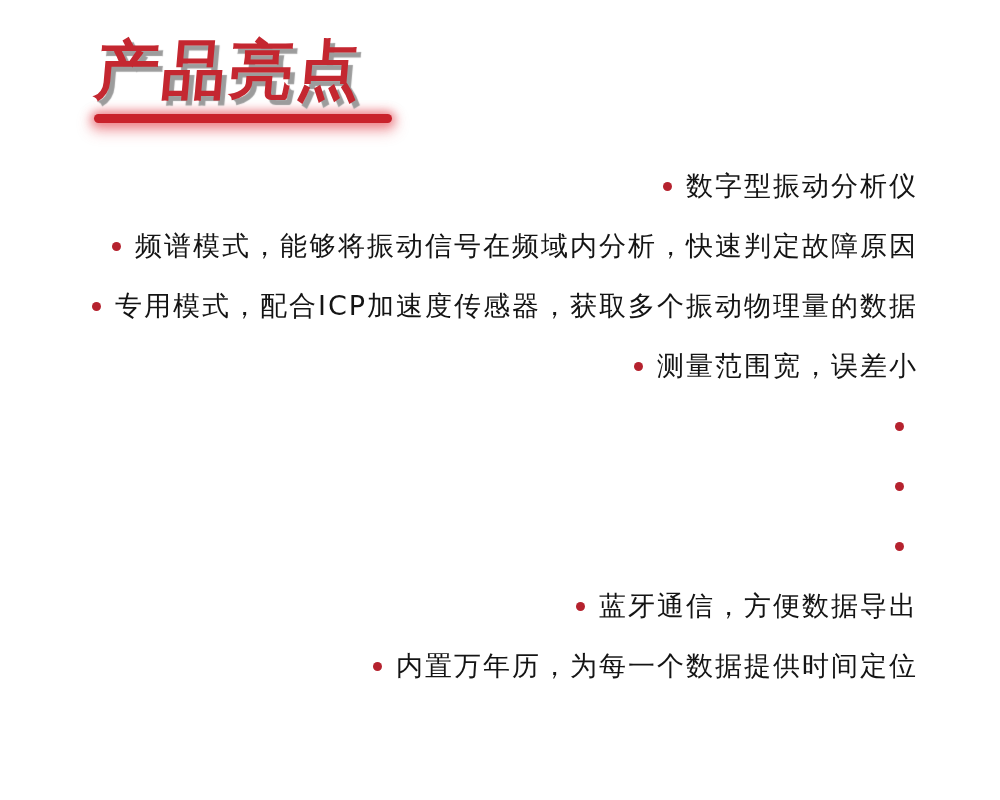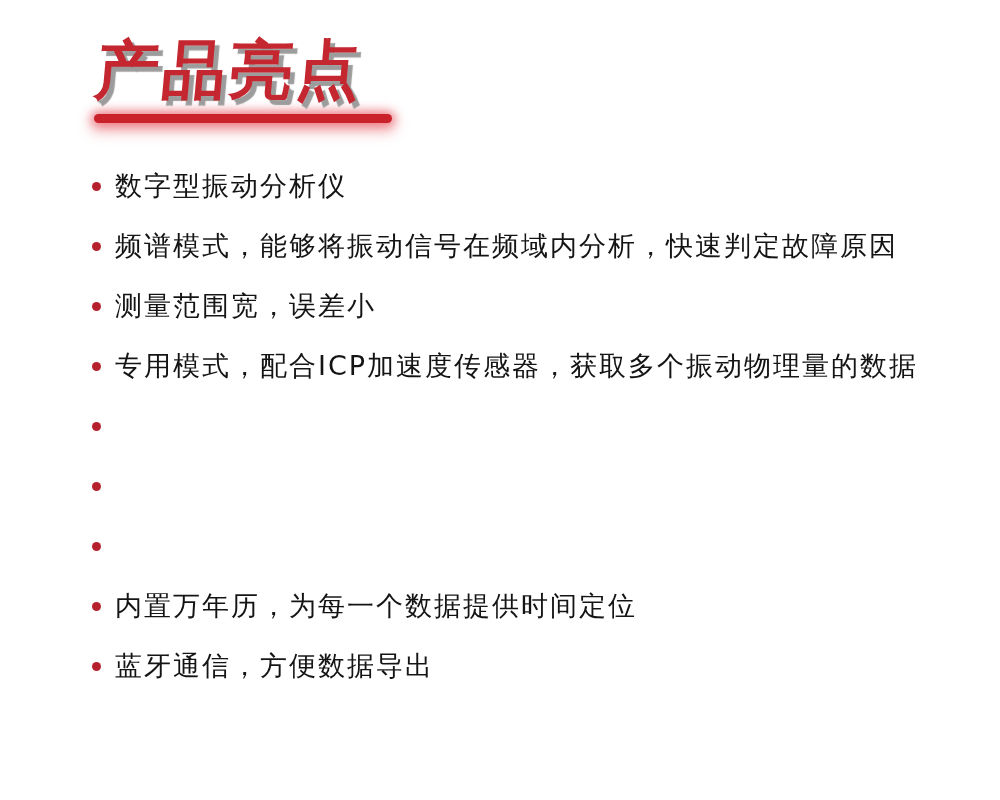--- a/index.html
+++ b/index.html
@@ -52,20 +52,21 @@
     left: 92px;
     top: 156px;
     margin: 0;
     padding: 0;
     list-style: none;
   }
   .hl-item {
     display: flex;
     align-items: center;
     height: 60px;
+    justify-content: flex-end;
   }
   .dot {
     flex: none;
     width: 9px;
     height: 9px;
     border-radius: 50%;
     background: var(--bullet-color, #b5222e);
     margin-right: 14px;
     margin-top: 1px;
   }
@@ -89,37 +90,37 @@
       <li class="hl-item">
         <span class="dot"></span>
         <span class="hl-text">数字型振动分析仪</span>
       </li>
       <li class="hl-item">
         <span class="dot"></span>
         <span class="hl-text">频谱模式，能够将振动信号在频域内分析，快速判定故障原因</span>
       </li>
       <li class="hl-item">
         <span class="dot"></span>
-        <span class="hl-text">测量范围宽，误差小</span>
+        <span class="hl-text">专用模式，配合ICP加速度传感器，获取多个振动物理量的数据</span>
       </li>
       <li class="hl-item">
         <span class="dot"></span>
-        <span class="hl-text">专用模式，配合ICP加速度传感器，获取多个振动物理量的数据</span>
+        <span class="hl-text">测量范围宽，误差小</span>
       </li>
       <li class="hl-item">
         <span class="dot"></span>
       </li>
       <li class="hl-item">
         <span class="dot"></span>
       </li>
       <li class="hl-item">
         <span class="dot"></span>
       </li>
       <li class="hl-item">
         <span class="dot"></span>
-        <span class="hl-text">内置万年历，为每一个数据提供时间定位</span>
+        <span class="hl-text">蓝牙通信，方便数据导出</span>
       </li>
       <li class="hl-item">
         <span class="dot"></span>
-        <span class="hl-text">蓝牙通信，方便数据导出</span>
+        <span class="hl-text">内置万年历，为每一个数据提供时间定位</span>
       </li>
     </ul>
 </div>
 
 </body></html>

